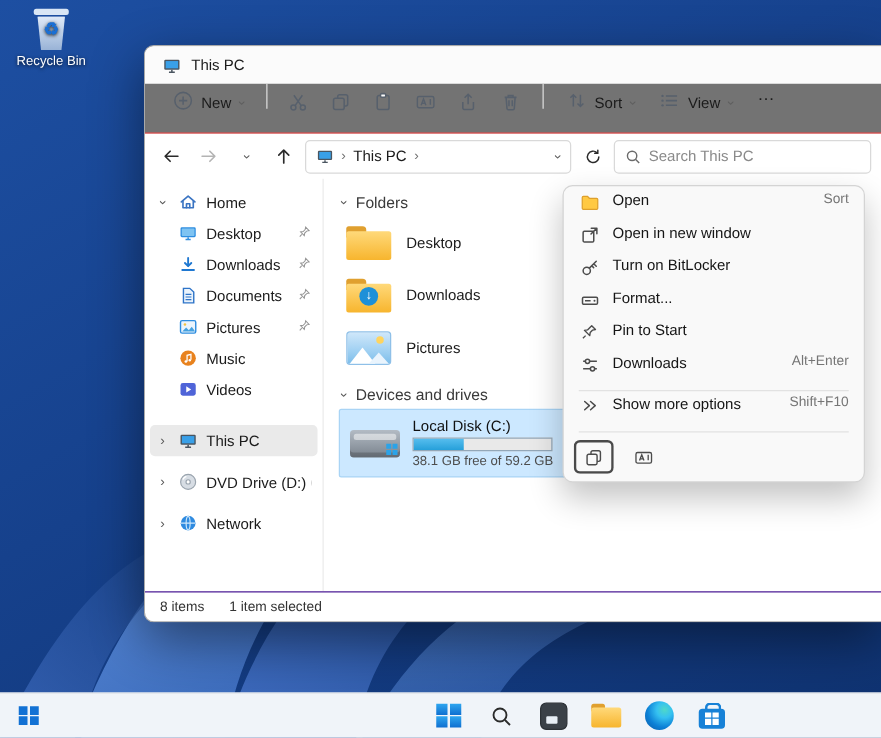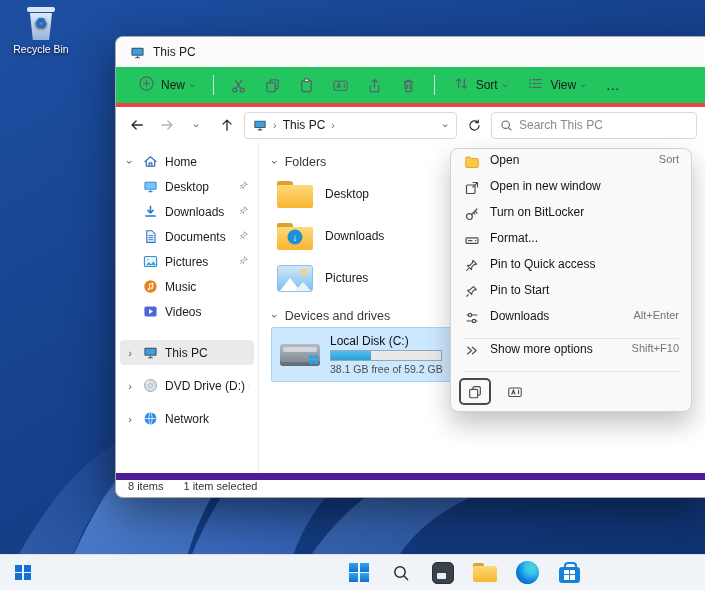--- a/index.html
+++ b/index.html
@@ -19,22 +19,22 @@
   .bin-sym{position:absolute;top:9px;left:0;right:0;font-size:14px;font-weight:bold;color:#1a6fd4}
   .bin-sym::before{content:"♻"}
 
   
   .window{position:absolute;left:115px;top:36px;width:590px;height:462px;background:#fff;
     border:1px solid #a9a9a9;border-right:none;border-radius:8px 0 0 8px;overflow:hidden;
     box-shadow:0 14px 42px rgba(0,0,0,.45);display:flex;flex-direction:column;z-index:10}
   .titlebar{height:30px;background:#fbfbfb;display:flex;align-items:center;gap:8px;padding:0 14px;flex:none}
   .title-text{font-size:12px;color:#1b1b1b}
 
-  .commandbar{height:40px;background:#22c55e;border-bottom:4px solid #ef4444;display:flex;
-    align-items:center;padding:0 14px;gap:4px;flex:none}
+  .commandbar{height:40px;background:#737373;border-bottom:1px solid #ef4444;display:flex;
+    align-items:flex-start;padding:0 14px;gap:4px;flex:none}
   .cbtn{display:flex;align-items:center;gap:6px;padding:5px 8px;border-radius:4px;color:#1b1b1b}
   .cicon{display:flex;align-items:center;justify-content:center;width:30px;height:28px;border-radius:4px}
   .csep{width:1px;height:20px;background:#dcdcdc;margin:0 6px}
   .cv{display:inline-block;color:#5f5f5f;font-size:11px;line-height:1}
   .cv::before{content:"›"}
   .cv.down::before{display:inline-block;transform:rotate(90deg)}
   .more-dots{font-size:14px;letter-spacing:1px;color:#1b1b1b;padding:0 8px}
 
   .addressbar{height:36px;background:#fff;display:flex;align-items:center;gap:4px;padding:0 8px;flex:none}
   .navbtn{width:26px;height:26px;display:flex;align-items:center;justify-content:center;border-radius:4px}
@@ -92,21 +92,21 @@
     background:rgba(255,255,255,.5)}
   .xdrive .flag{position:absolute;right:2px;bottom:2px;width:9px;height:9px;display:grid;
     grid-template-columns:1fr 1fr;grid-template-rows:1fr 1fr;gap:1px}
   .xdrive .flag i{background:#2ba3e8}
   .dmeta{display:flex;flex-direction:column;gap:2px;min-width:0}
   .dname{font-size:12px;color:#101010}
   .dbar{width:112px;height:11px;border:1px solid #93a7b8;background:#e9e9e9}
   .dfill{display:block;height:100%;width:36%;background:linear-gradient(180deg,#56bdee,#26a0da)}
   .dfree{font-size:10.5px;color:#4d4d4d;white-space:nowrap}
 
-  .statusbar{height:24px;border-top:7px solid #4c1d95;display:flex;gap:20px;
+  .statusbar{height:24px;border-top:1px solid #4c1d95;display:flex;align-items:center;gap:20px;
     padding:0 12px;font-size:11px;color:#333;flex:none}
 
   
   .cmenu{position:absolute;left:450px;top:148px;width:242px;background:#f9f9f9;
     border:1px solid #d4d4d4;border-radius:8px;box-shadow:0 12px 26px rgba(0,0,0,.24);
     padding:4px;z-index:30}
   .mi{display:flex;align-items:flex-start;gap:10px;height:26px;padding:0 8px;border-radius:4px;font-size:12px;color:#151515}
   .mi .mic{width:17px;height:17px;flex:none;display:flex;align-items:center;justify-content:center}
   .mi .sc{margin-left:auto;color:#757575;font-size:11px;white-space:nowrap}
   .msep{height:1px;background:#e2e2e2;margin:3px 8px}
@@ -529,30 +529,20 @@
           <circle cx="11.6" cy="8.6" r=".8" fill="#4c4c4c" stroke="none"></circle>
             <path d="M4 8.6h4.5"></path>
         </svg>
       </span>
       <span>Format...</span>
       <span class="sc"></span>
     </div>
     <div class="mi">
       <span class="mic">
         <svg width="15" height="15" viewBox="0 0 16 16" fill="none" stroke="#4c4c4c" stroke-width="1.2" stroke-linejoin="round">
-          <path d="M9.5 2.5l4 4-2.8.6-2.3 2.3-.5 3L3.6 8.1l3-.5 2.3-2.3z"></path>
-            <path d="M5 11l-2.4 2.4"></path>
-        </svg>
-      </span>
-      <span>Pin to Quick access</span>
-      <span class="sc"></span>
-    </div>
-    <div class="mi">
-      <span class="mic">
-        <svg width="15" height="15" viewBox="0 0 16 16" fill="none" stroke="#4c4c4c" stroke-width="1.2" stroke-linejoin="round">
           <path d="M10 2.8l3.2 3.2-2.4.5-2.1 2.1-.4 2.6-4.5-4.5 2.6-.4 2.1-2.1z"></path>
             <path d="M4.8 11.2 2.5 13.5"></path>
         </svg>
       </span>
       <span>Pin to Start</span>
       <span class="sc"></span>
     </div>
     <div class="mi">
       <span class="mic">
         <svg width="16" height="16" viewBox="0 0 16 16" fill="none" stroke="#4c4c4c" stroke-width="1.2">

